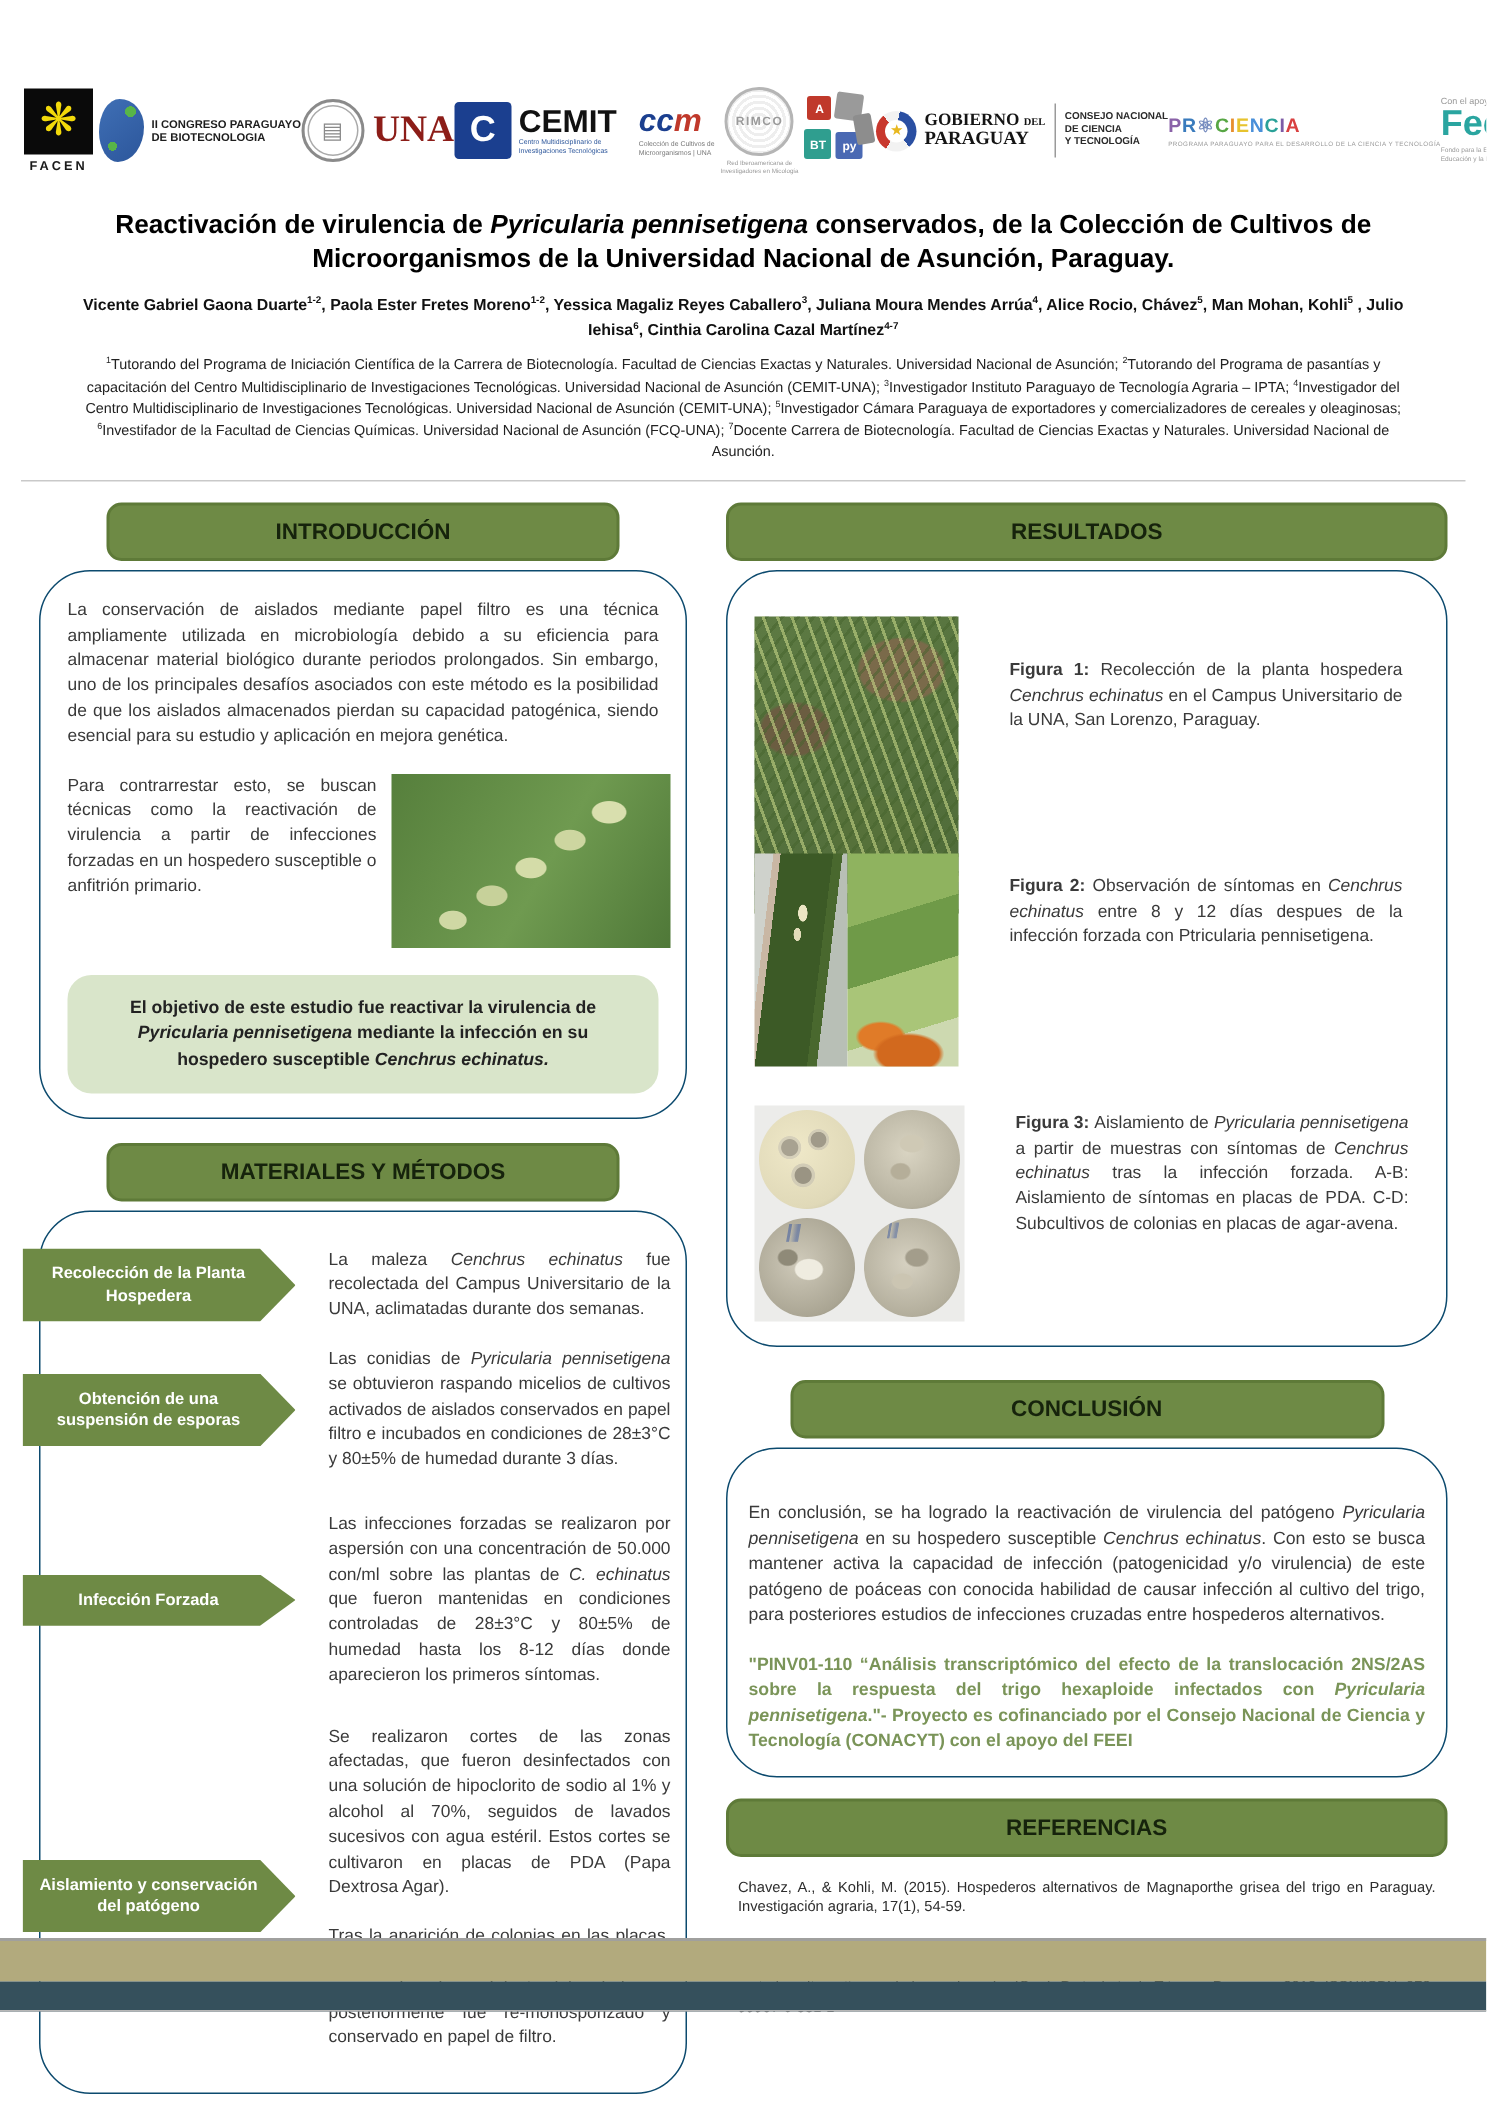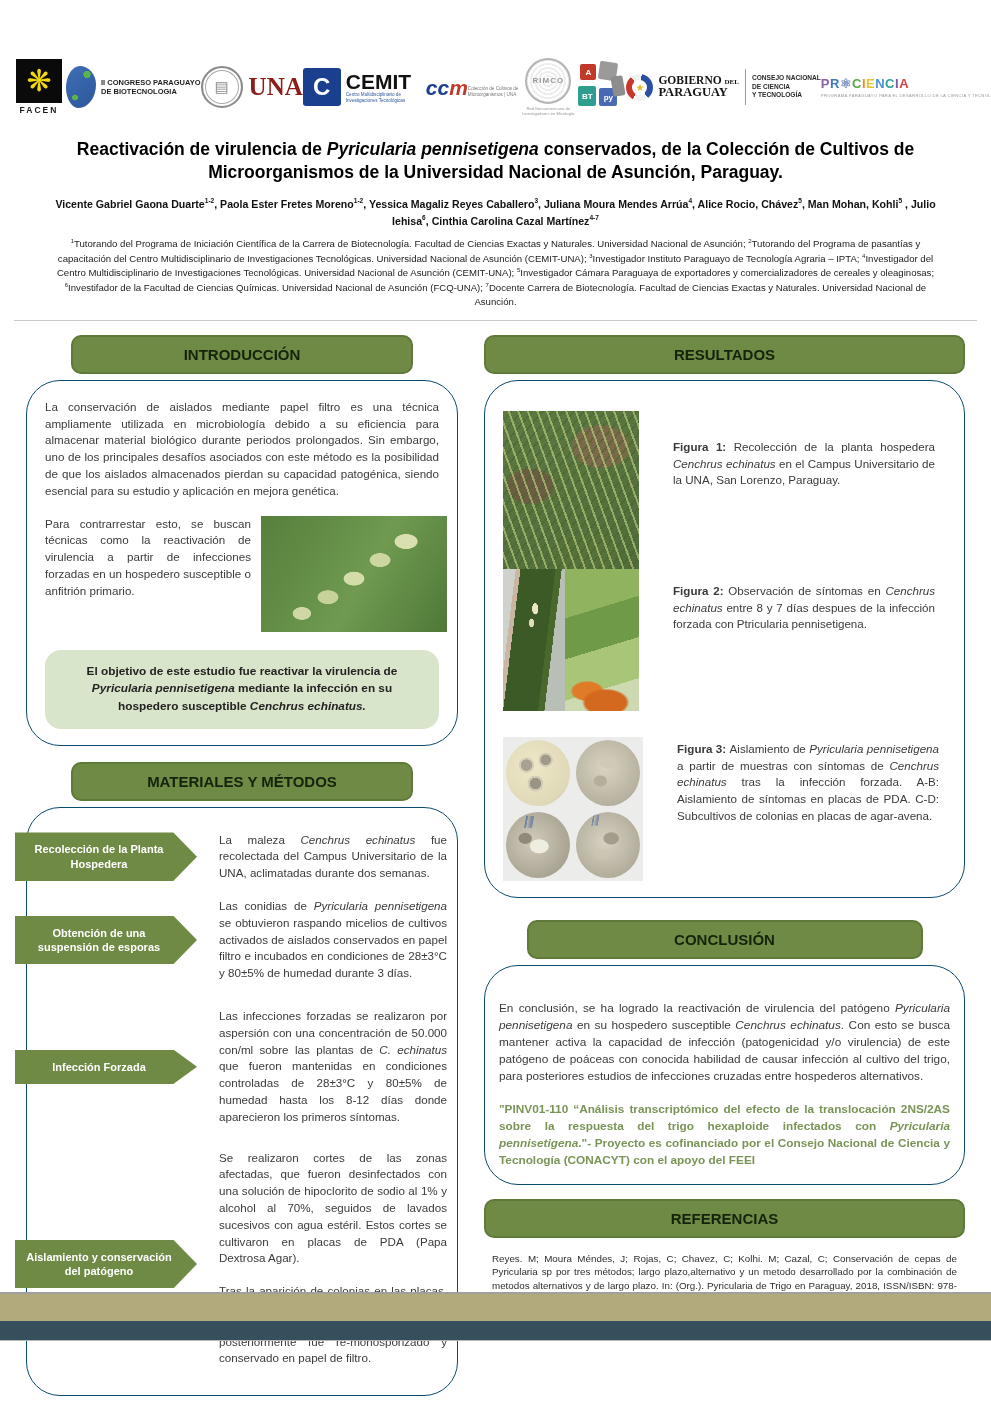--- a/index.html
+++ b/index.html
@@ -19,21 +19,21 @@
      radial-gradient(5px 5px at 30% 75%, #58b548 60%, transparent 61%),
      linear-gradient(140deg,#3f6fb5,#2c569b);
      border-radius:46% 54% 58% 42% / 52% 44% 56% 48%;}
   .congress-text{font-size:7.5px;font-weight:bold;color:#1d1d1d;line-height:1.25;margin-left:5px;}
   .una-seal{width:38px;height:38px;border:2px solid #8a8a8a;border-radius:50%;display:flex;align-items:center;justify-content:center;color:#8a8a8a;font-size:15px;box-shadow:inset 0 0 0 2px #fff, inset 0 0 0 3px #aaa;}
   .una-label{font-family:"Liberation Serif",serif;font-weight:bold;font-size:25px;color:#8c1d18;margin-left:6px;}
   .cemit-box{width:38px;height:38px;background:#1b3f8f;color:#fff;display:flex;align-items:center;justify-content:center;font-size:24px;font-weight:bold;border-radius:3px;}
   .cemit-text{margin-left:5px;}
   .cemit-label{font-size:21px;font-weight:bold;color:#111;line-height:1;}
   .cemit-sub{font-size:4.6px;color:#2c569b;width:80px;line-height:1.3;}
-  .ccm{flex-direction:row;align-items:flex-end;}
+  .ccm{flex-direction:column;align-items:flex-start;}
   .ccm-label{font-size:21px;font-weight:bold;font-style:italic;color:#1b3f8f;line-height:1;}
   .ccm-label .accent{color:#c0392b;}
   .ccm-sub{font-size:4.6px;color:#777;margin-top:2px;line-height:1.3;}
   .rimco{flex-direction:column;}
   .rimco-circle{width:42px;height:42px;border:2px solid #b5b5b5;border-radius:50%;display:flex;align-items:center;justify-content:center;background:
      repeating-radial-gradient(circle at 50% 50%, #eee 0 2px, #fff 2px 4px);}
   .rimco-label{font-size:8px;letter-spacing:1px;color:#9a9a9a;font-weight:bold;}
   .rimco-sub{font-size:4.2px;color:#999;margin-top:2px;width:60px;text-align:center;line-height:1.3;}
   .abtpy{position:relative;width:48px;height:50px;}
   .abtpy .sq{position:absolute;display:flex;align-items:center;justify-content:center;color:#fff;font-weight:bold;font-size:8px;border-radius:2px;}
@@ -283,41 +283,42 @@
       <div class="panel">
         <div class="fig-row">
           <div class="img-fig1"></div>
           <div class="fig-cap" style="padding-top:28px;"><span style="font-weight: bold;">Figura 1: </span><span>Recolección de la planta hospedera </span><span style="font-style: italic;">Cenchrus echinatus</span><span> en el Campus Universitario de la UNA, San Lorenzo, Paraguay.</span></div>
         </div>
         <div class="fig-row" style="margin-top:-40px;">
           <div class="fig2-imgs">
             <div class="img-fig2a"></div>
             <div class="img-fig2b"></div>
           </div>
-          <div class="fig-cap" style="padding-top:14px;"><span style="font-weight: bold;">Figura 2: </span><span>Observación de síntomas en </span><span style="font-style: italic;">Cenchrus echinatus</span><span> entre 8 y 7 días despues de la infección forzada con Ptricularia pennisetigena.</span></div>
+          <div class="fig-cap" style="padding-top:14px;"><span style="font-weight: bold;">Figura 2: </span><span>Observación de síntomas en </span><span style="font-style: italic;">Cenchrus echinatus</span><span> entre 8 y 12 días despues de la infección forzada con Ptricularia pennisetigena.</span></div>
         </div>
         <div class="fig-row" style="margin-top:26px;">
           <div class="fig3-grid">
             <div class="dish dish-a"></div>
             <div class="dish dish-b"></div>
             <div class="dish dish-c"></div>
             <div class="dish dish-d"></div>
           </div>
           <div class="fig-cap" style="padding-top:4px;"><span style="font-weight: bold;">Figura 3: </span><span>Aislamiento de </span><span style="font-style: italic;">Pyricularia pennisetigena</span><span> a partir de muestras con síntomas de </span><span style="font-style: italic;">Cenchrus echinatus</span><span> tras la infección forzada. A-B: Aislamiento de síntomas en placas de PDA. C-D: Subcultivos de colonias en placas de agar-avena.</span></div>
         </div>
       </div>
 
       <div class="sec-h mid" style="margin-top:22px;">CONCLUSIÓN</div>
       <div class="panel" style="padding:24px 10px 14px 10px;">
         <p class="jtext conclusion-text" style="margin:10px 4px 0 4px;"><span>En conclusión, se ha logrado la reactivación de virulencia del patógeno </span><span style="font-style: italic;">Pyricularia pennisetigena</span><span> en su hospedero susceptible </span><span style="font-style: italic;">Cenchrus echinatus</span><span>. Con esto se busca mantener activa la capacidad de infección (patogenicidad y/o virulencia) de este patógeno de poáceas con conocida habilidad de causar infección al cultivo del trigo, para posteriores estudios de infecciones cruzadas entre hospederos alternativos.</span></p>
         <p class="funding" style="margin:16px 4px 0 4px;"><span>"PINV01-110 “Análisis transcriptómico del efecto de la translocación 2NS/2AS sobre la respuesta del trigo hexaploide infectados con </span><span style="font-style: italic;">Pyricularia pennisetigena</span><span>."- Proyecto es cofinanciado por el Consejo Nacional de Ciencia y Tecnología (CONACYT) con el apoyo del FEEI</span></p>
       </div>
 
       <div class="sec-h" style="margin-top:14px;">REFERENCIAS</div>
       <div class="refs">
+        <p class="ref">Chavez, A., &amp; Kohli, M. (2015). Hospederos alternativos de Magnaporthe grisea del trigo en Paraguay. Investigación agraria, 17(1), 54-59.</p>
         <p class="ref">Reyes. M; Moura Méndes, J; Rojas, C; Chavez, C; Kolhi. M; Cazal, C; Conservación de cepas de Pyricularia sp por tres métodos; largo plazo,alternativo y un metodo desarrollado por la combinación de metodos alternativos y de largo plazo. In: (Org.). Pyricularia de Trigo en Paraguay, 2018, ISSN/ISBN: 978-99967-0-531-1</p>
       </div>
     </div>
   </div>
 
   <div class="bar-tan"></div>
   <div class="bar-slate"></div>
 </div>
 
 </body></html>

